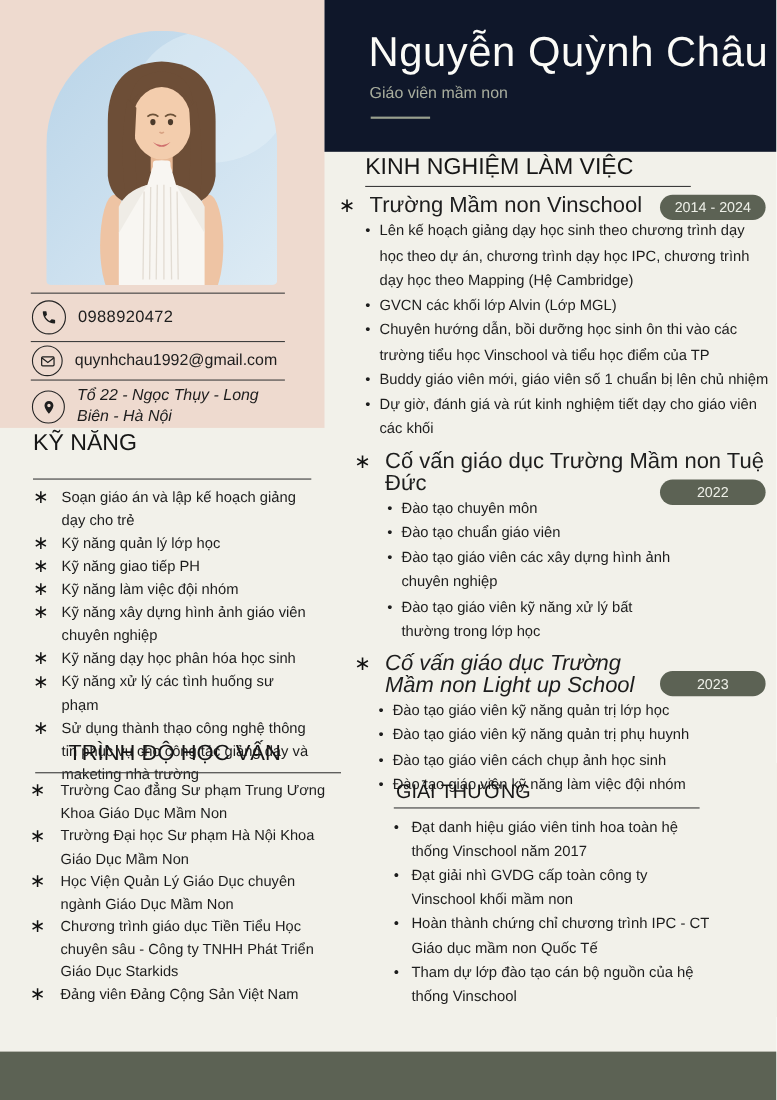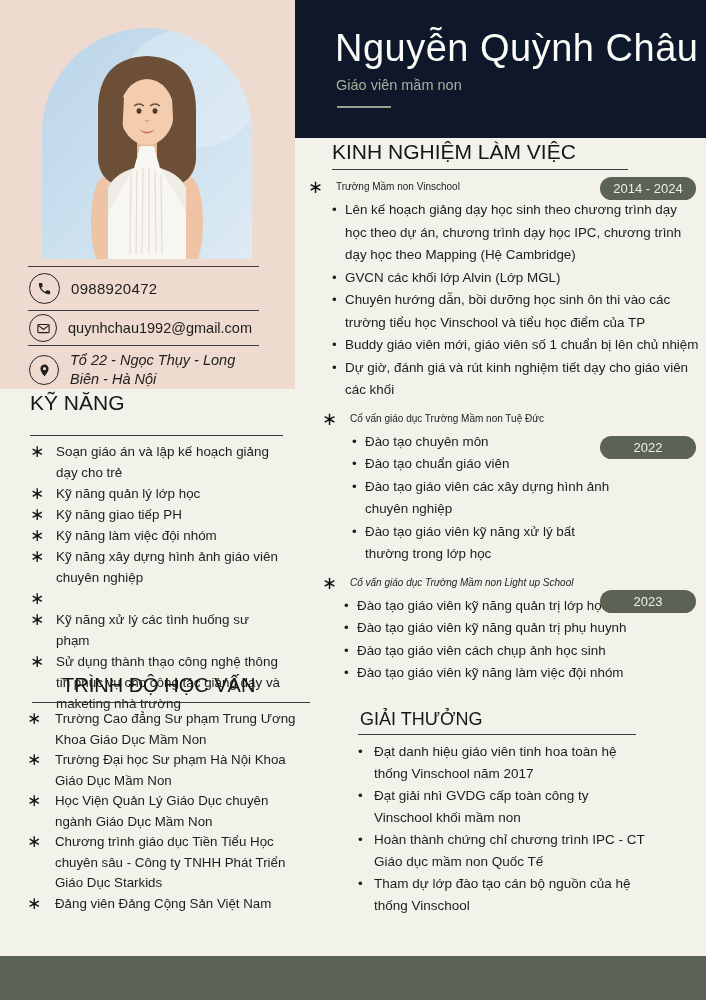--- a/index.html
+++ b/index.html
@@ -50,21 +50,21 @@
   .subtitle { margin:7px 0 0 41px; font-size:14.5px; color:#a9ae9e; }
   .sub-dash { margin:13px 0 0 42px; width:54px; height:2px; background:#99a08e; }
 
   
   .experience { position:absolute; left:306px; top:140px; width:396px; }
   .experience h2.sec { font-size:21px; margin:0 0 3px 26px; width:296px; padding-bottom:5px; }
   .job { position:relative; }
   .job-head { display:flex; margin-top:7px; }
   .job .ast { flex:0 0 30px; font-size:18px; line-height:20px; padding-left:2px; box-sizing:border-box; }
   .job.indent .ast { margin-left:14px; }
-  .job-title { font-size:10px; line-height:20px; }
+  .job-title { font-size:20px; line-height:20px; }
   .job.j2 .job-title { width:262px;font-style:italic; }
   .badge { position:absolute; right:6px; width:96px; padding:4px 0; text-align:center;
            background:#5c6254; color:#eef0e8; font-size:13px; border-radius:15px; }
   .j0 .badge { top:0px; }
   .j1 .badge { top:27px; }
   .j2 .badge { top:17px; }
   .bullets { margin:2px 0 6px 26px; }
   .j1 .bullets { margin-left:46px; }
   .j2 .bullets { margin-left:38px; }
   .b-item { display:flex; font-size:13.4px; line-height:22.5px; }
@@ -184,20 +184,21 @@
       <li class="ast-item">
           <span class="ast">∗</span>
           <span class="txt">Kỹ năng làm việc đội nhóm</span>
         </li>
       <li class="ast-item">
           <span class="ast">∗</span>
           <span class="txt">Kỹ năng xây dựng hình ảnh giáo viên chuyên nghiệp</span>
         </li>
       <li class="ast-item">
           <span class="ast">∗</span>
+          <span class="txt">Kỹ năng dạy học phân hóa học sinh</span>
         </li>
       <li class="ast-item">
           <span class="ast">∗</span>
           <span class="txt">Kỹ năng xử lý các tình huống sư phạm</span>
         </li>
       <li class="ast-item">
           <span class="ast">∗</span>
           <span class="txt">Sử dụng thành thạo công nghệ thông tin phục vụ cho công tác giảng dạy và maketing nhà trường</span>
         </li>
     </ul>

